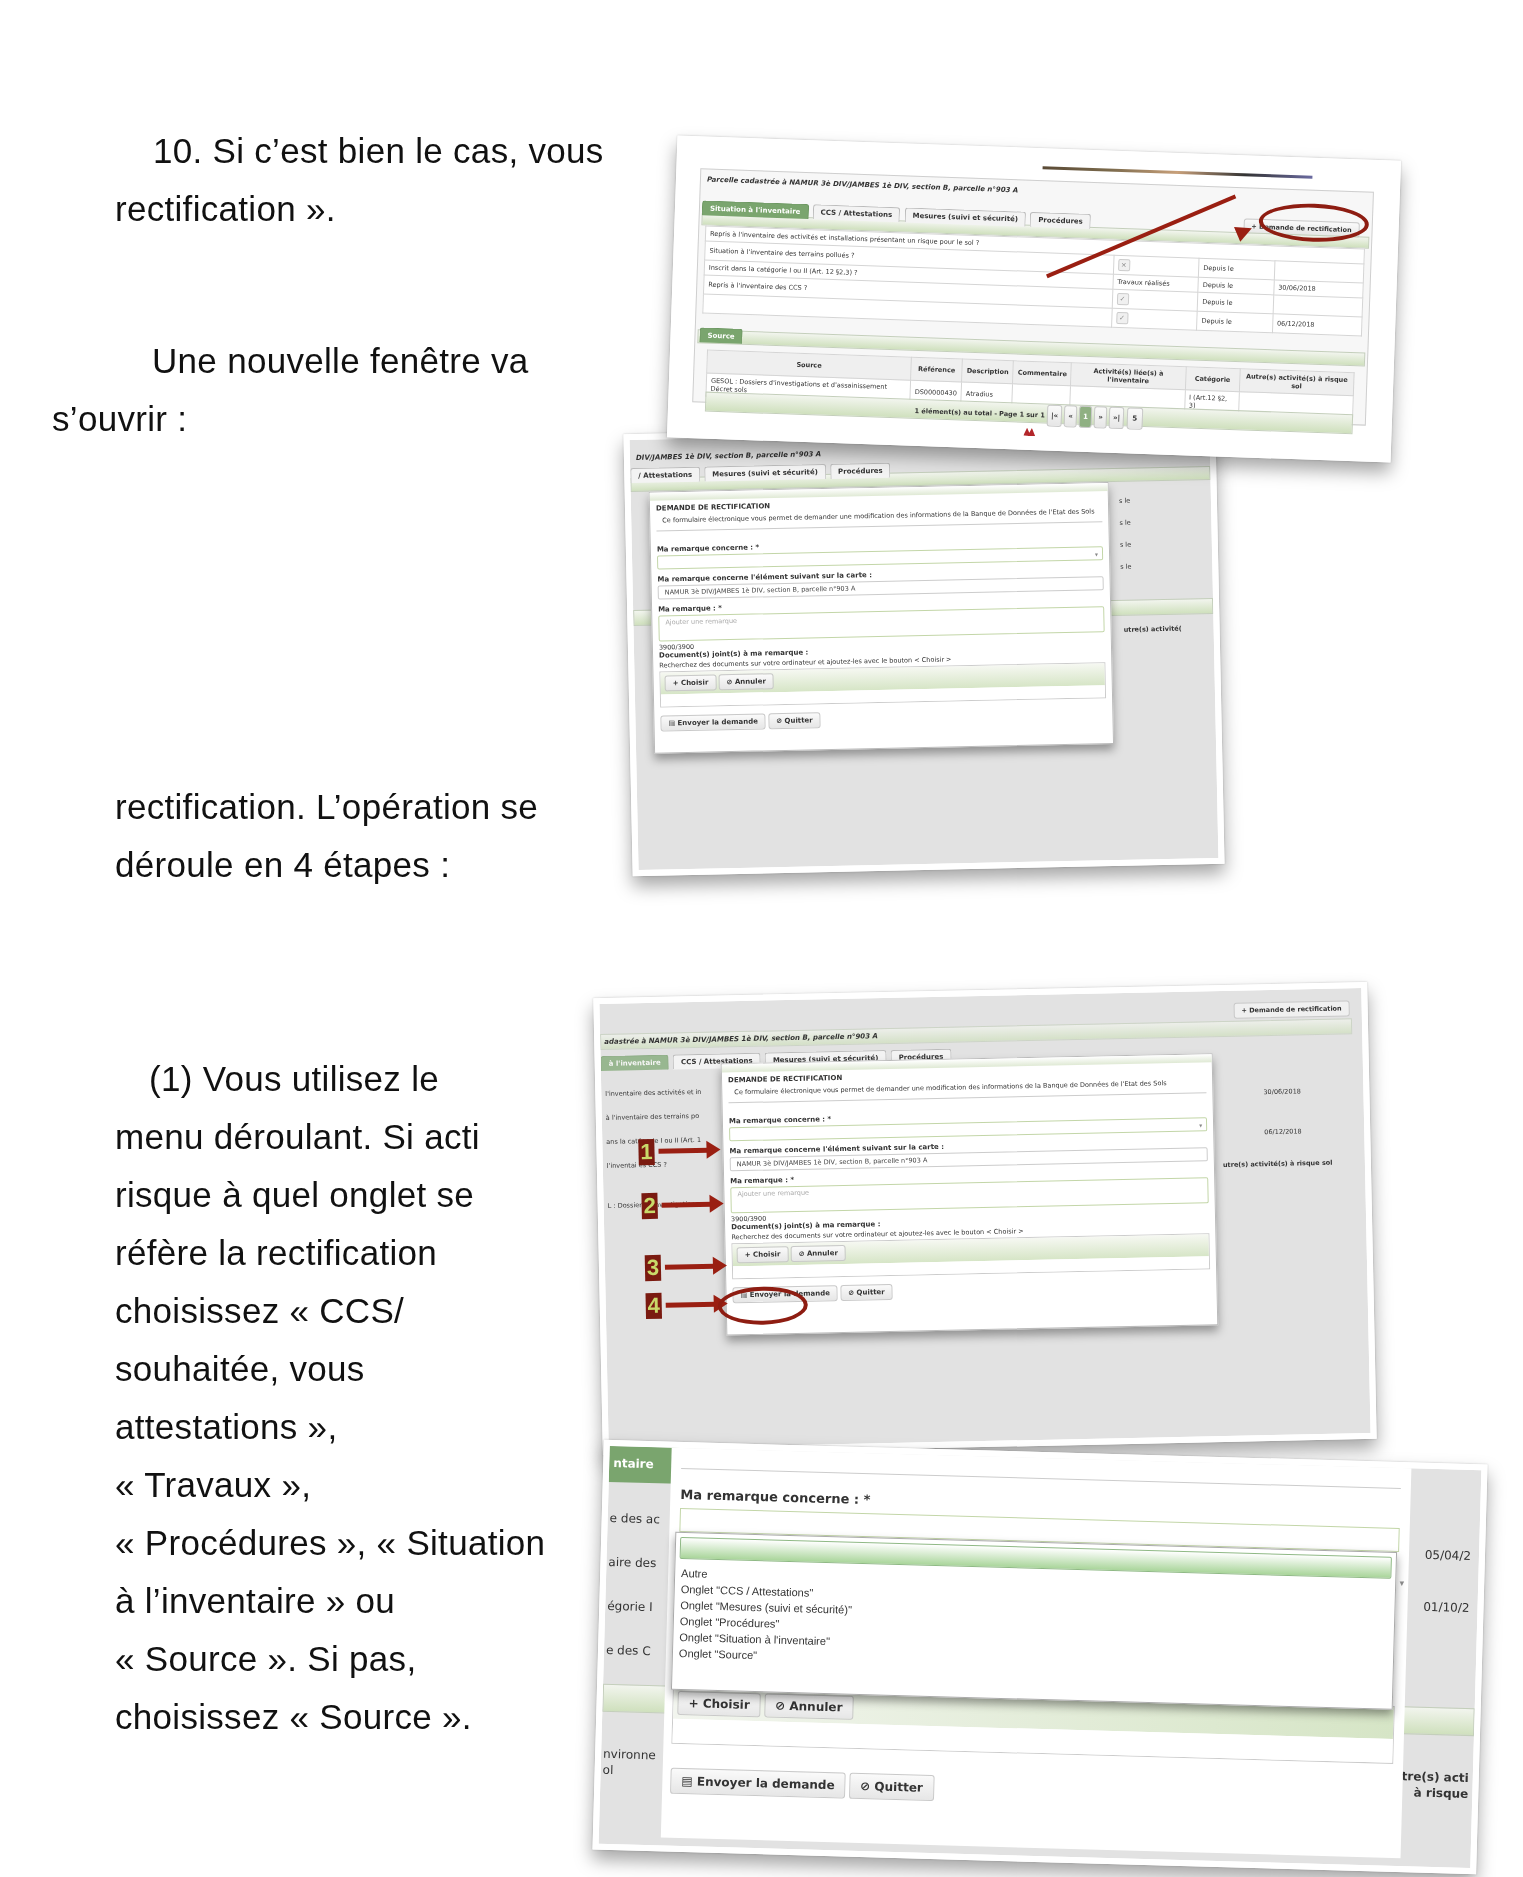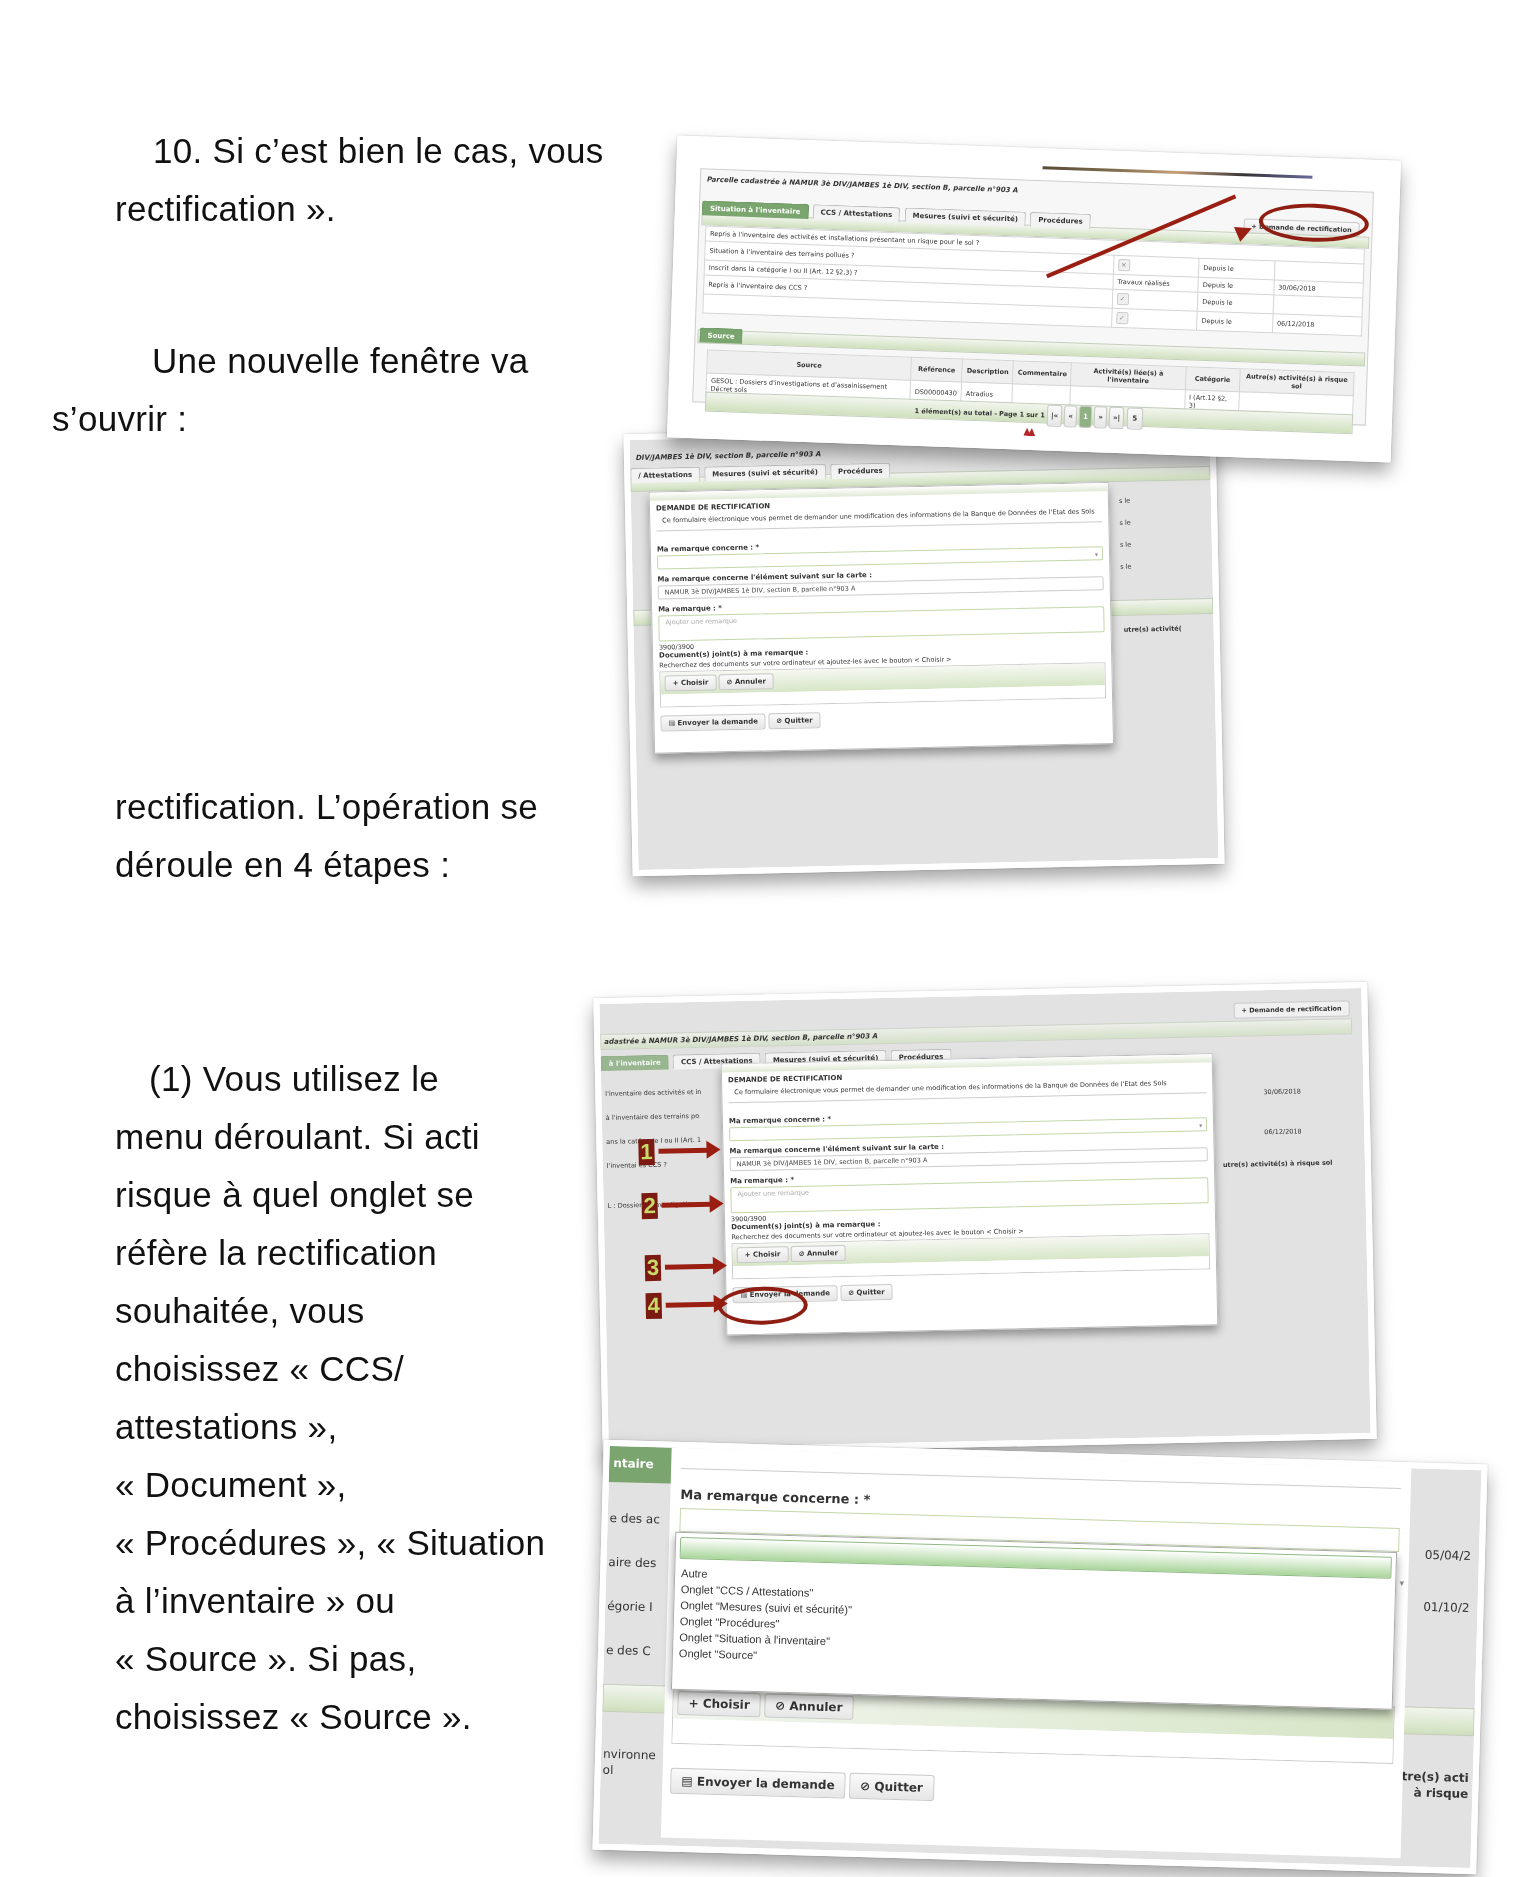--- a/index.html
+++ b/index.html
@@ -51,24 +51,24 @@
 </div>
 <div class="prose" style="left:115px;top:778px;">
   <p>rectification. L’opération se</p>
   <p>déroule en 4 étapes :</p>
 </div>
 <div class="prose" style="left:115px;top:1050px;">
   <p style="padding-left:34px">(1)  Vous utilisez le</p>
   <p>menu déroulant.  Si acti</p>
   <p>risque à quel onglet se</p>
   <p>réfère la rectification</p>
+  <p>choisissez « CCS/</p>
   <p>souhaitée, vous</p>
-  <p>choisissez « CCS/</p>
   <p>attestations »,</p>
-  <p>« Document »,</p>
+  <p>« Travaux »,</p>
   <p>« Procédures », « Situation</p>
   <p>à l’inventaire » ou</p>
   <p>« Source ».  Si pas,</p>
   <p>choisissez « Source ».</p>
 </div>
 
 <div class="card" style="left:628px;top:428px;width:580px;height:430px;transform:rotate(-1.2deg);">
   <div class="ui gray">
     <div class="title-it" style="position:absolute;left:6px;top:14px;">DIV/JAMBES 1è DIV, section B, parcelle n°903 A</div>
     <div class="gbar" style="position:absolute;left:0;right:0;top:38px;height:12px;"></div>

